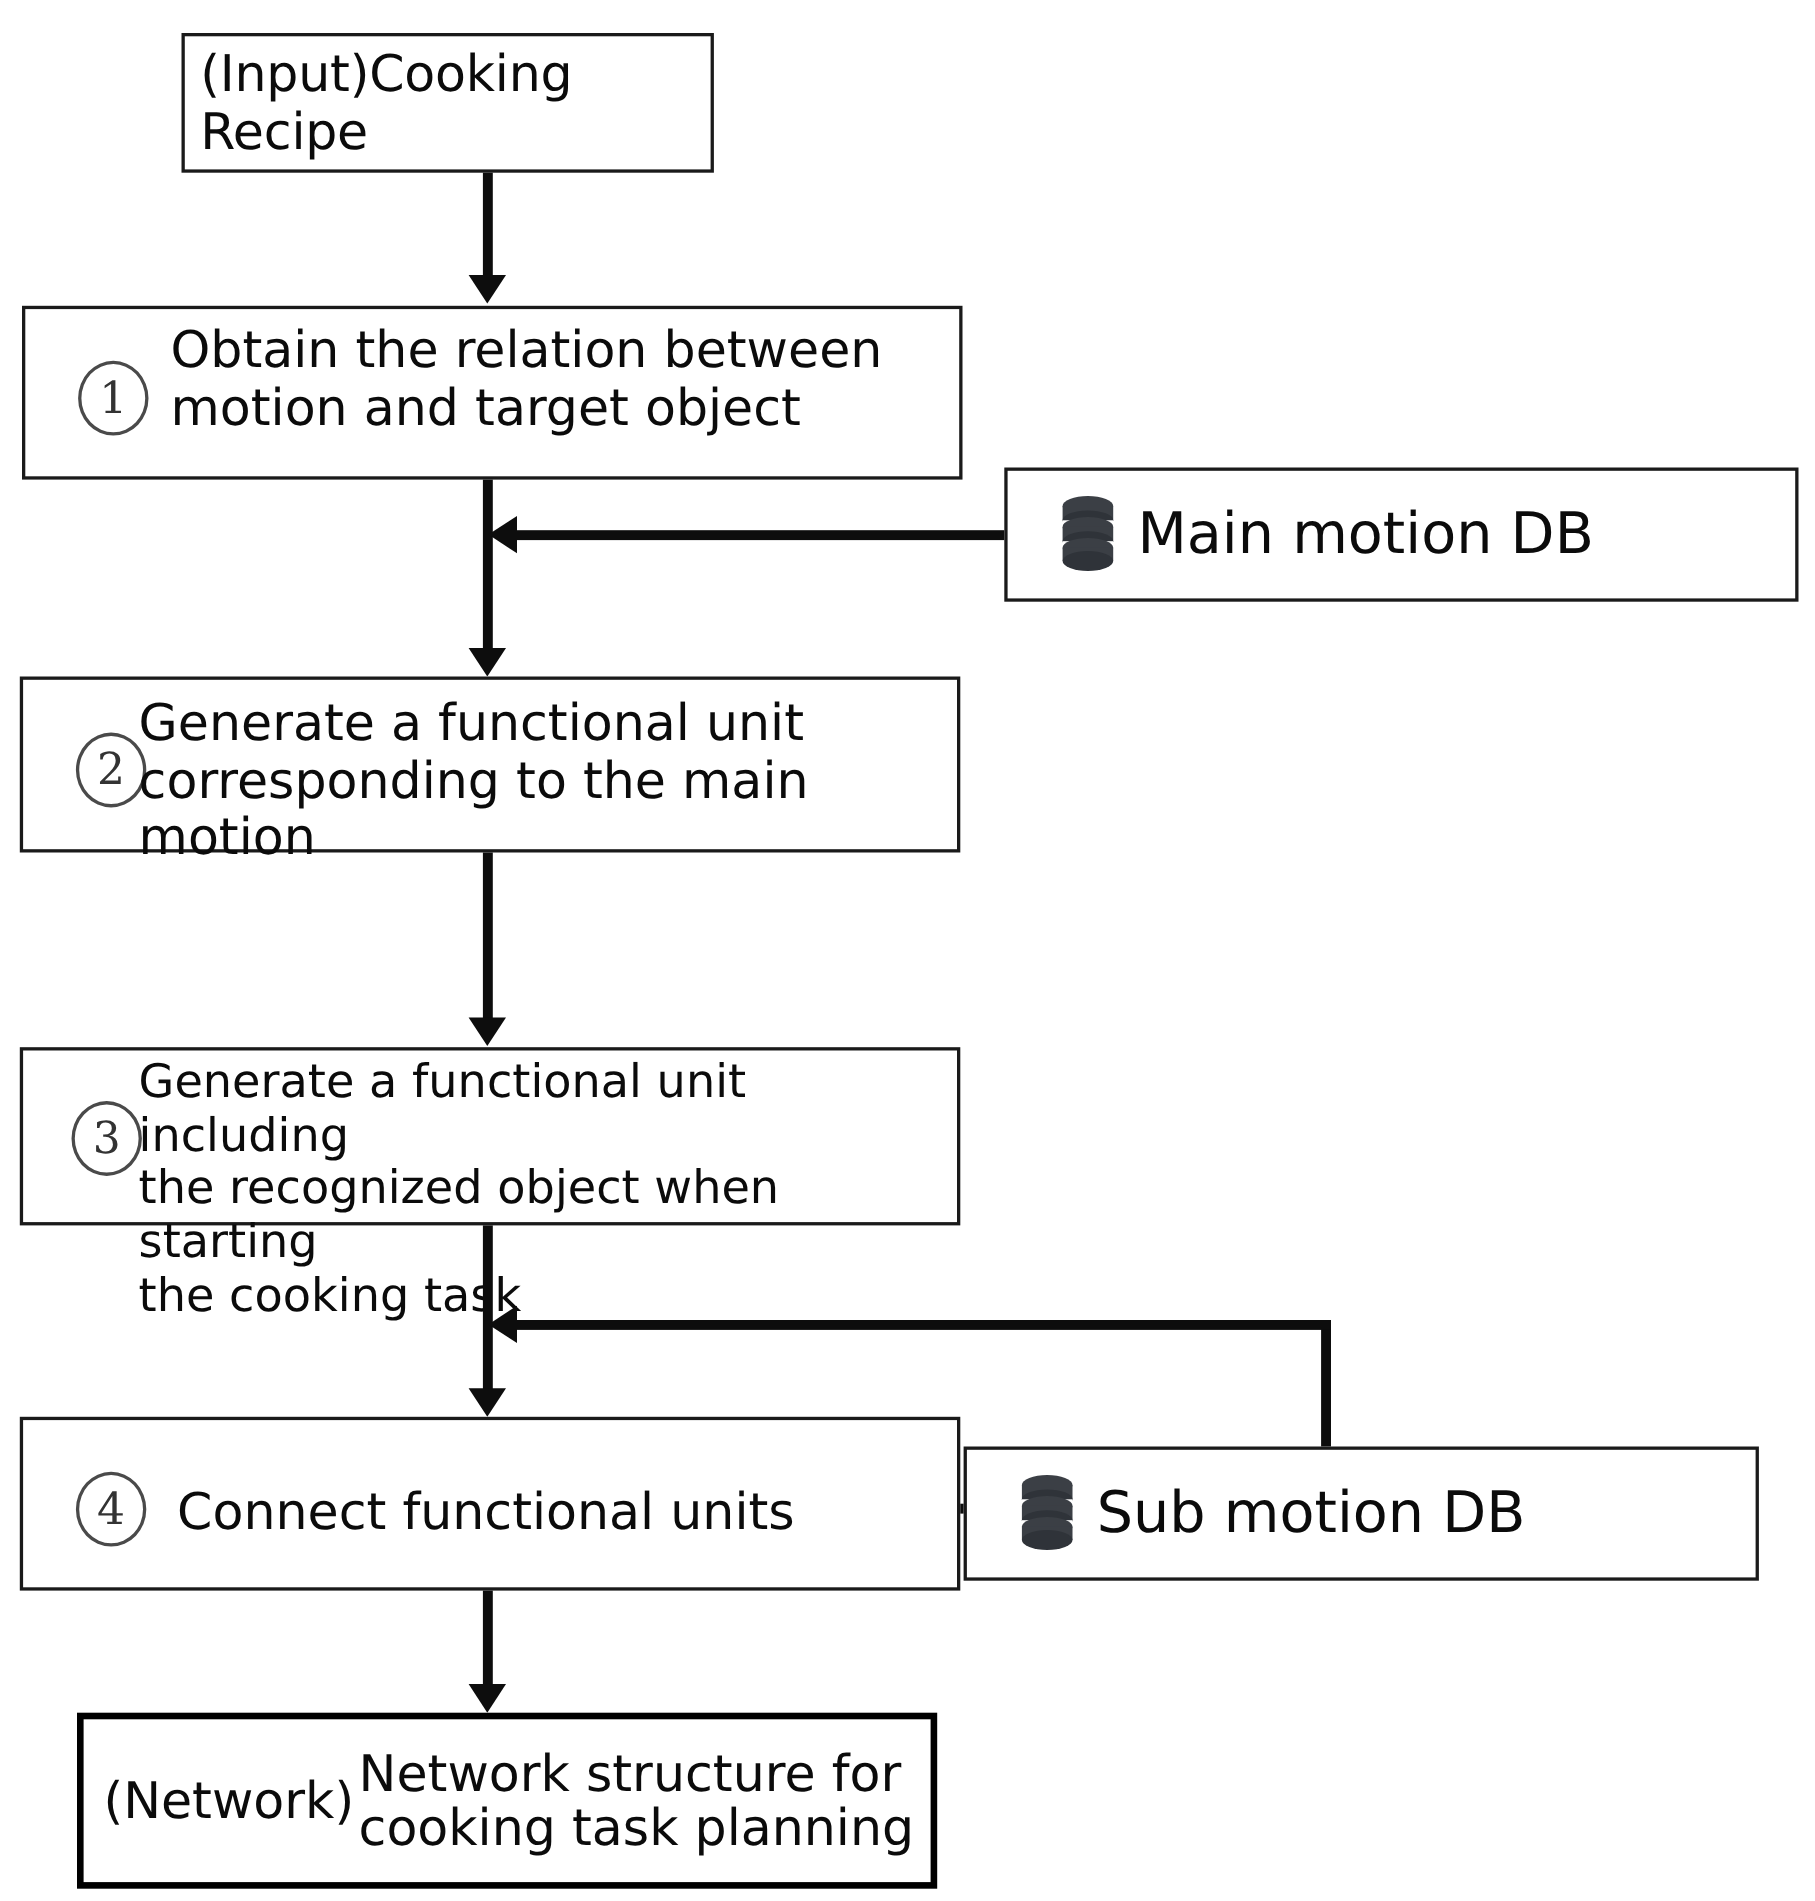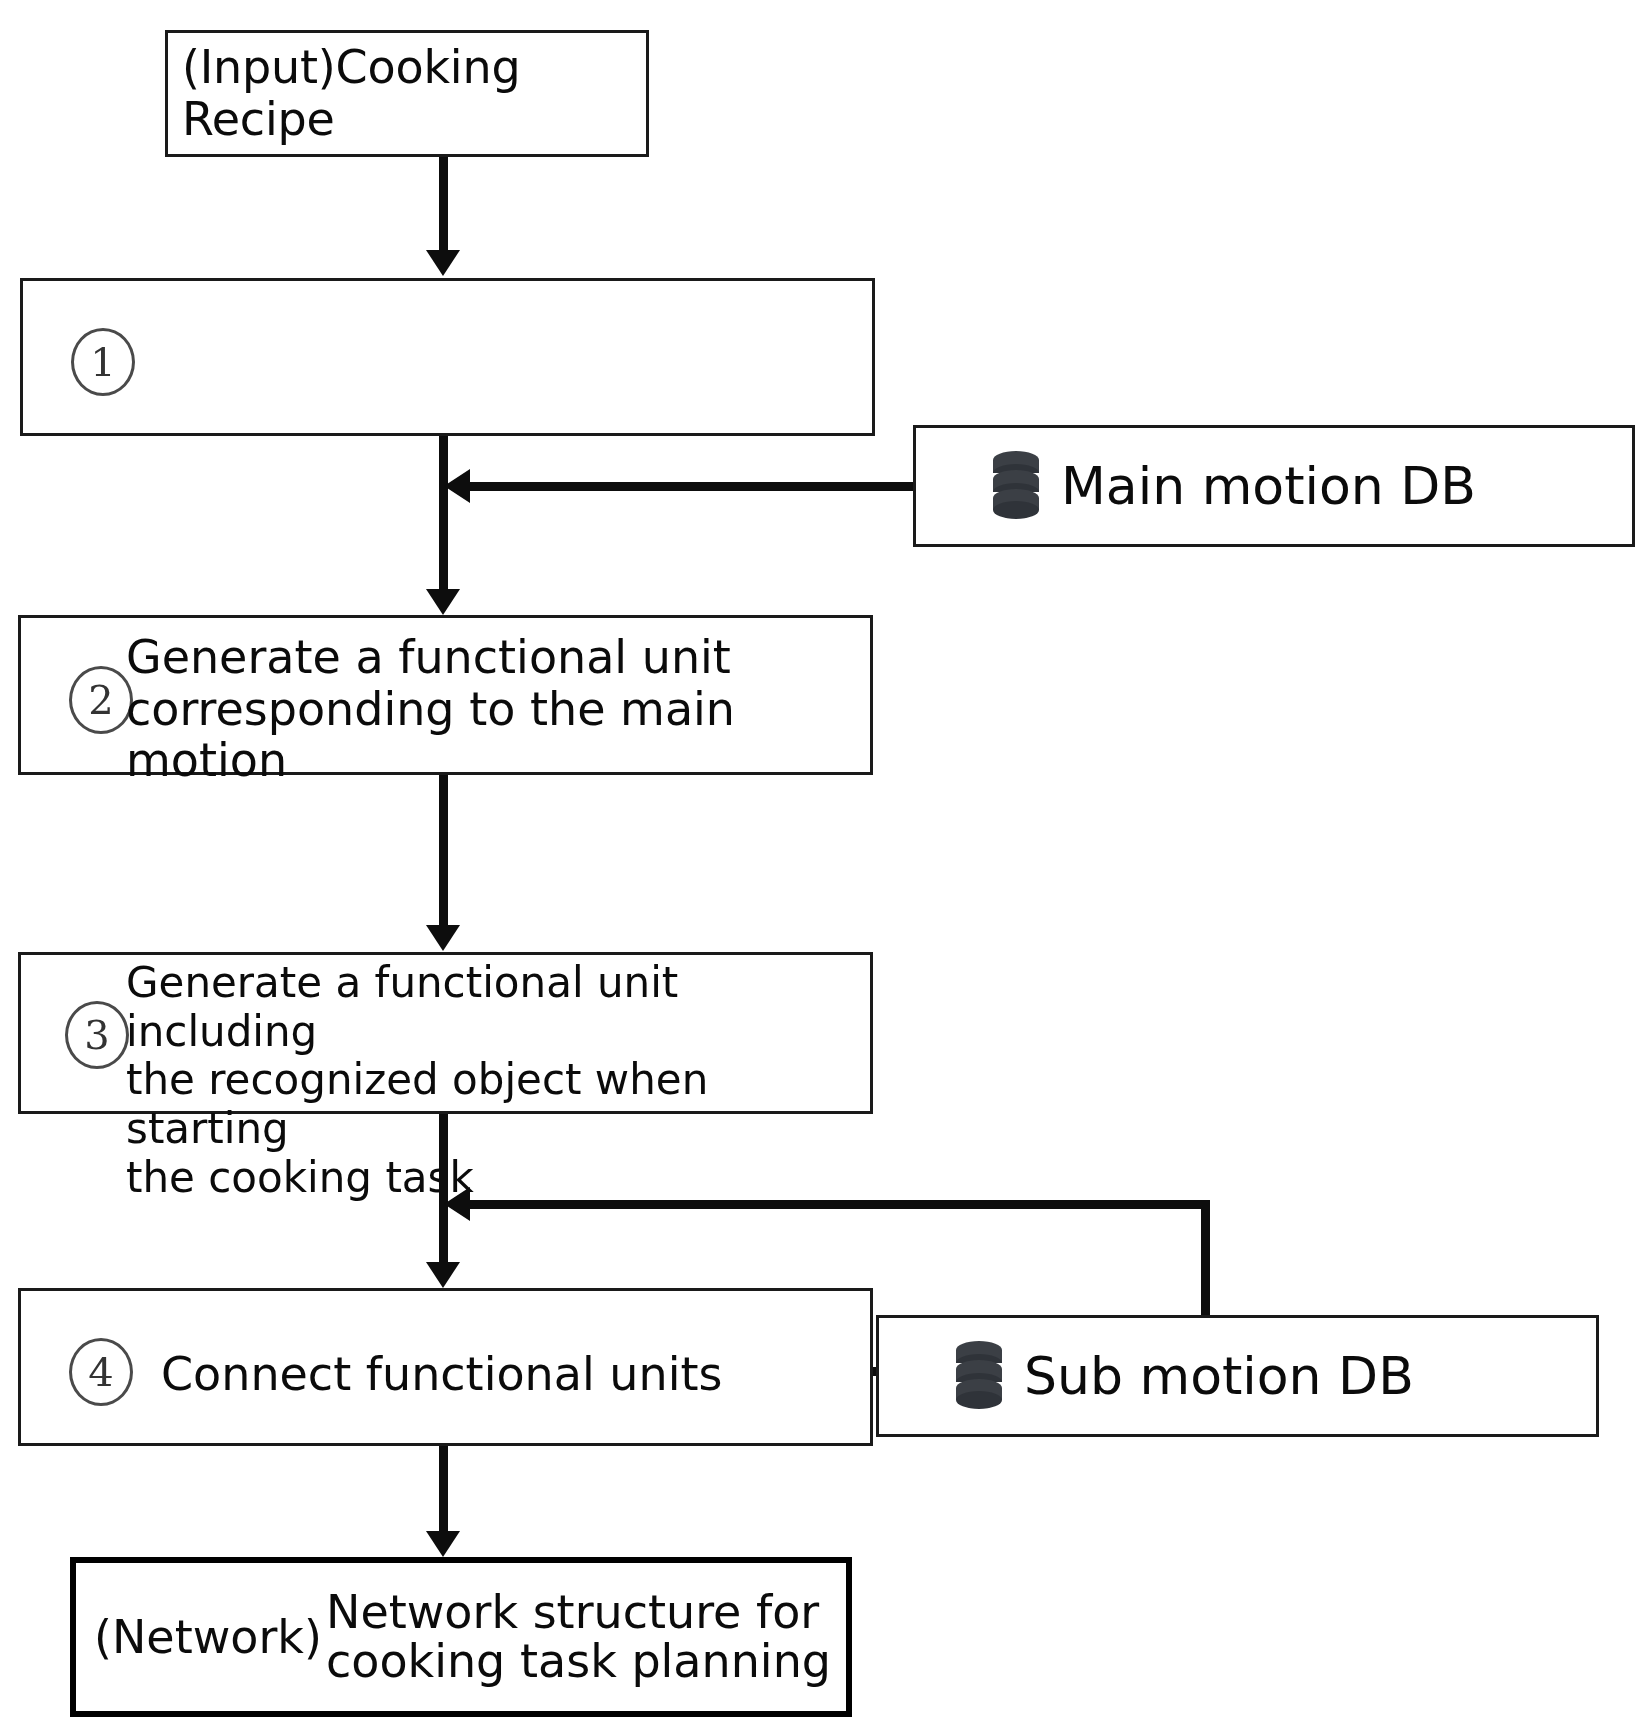--- a/index.html
+++ b/index.html
@@ -110,21 +110,21 @@
   #step4-num { left: 48px; top: 47px; }
   #step4-body { left: 140px; top: 42px; font-size: 46px; margin-top: 16px; }
 
   
   #box-maindb { left: 913px; top: 425px; width: 722px; height: 122px; }
   #box-subdb  { left: 876px; top: 1315px; width: 723px; height: 122px; }
   .db-row {
     display: flex;
     align-items: center;
     width: 100%;
-    padding-left: 73px;
+    padding-left: 46px;
     box-sizing: border-box;
   }
   .db-label {
     font-size: 52px;
     color: #0b0b0b;
     margin-left: 18px;
     white-space: nowrap;
   }
   .db-icon { flex: 0 0 auto; }
 
@@ -165,20 +165,22 @@
   <div class="box" id="box-input">
     <div class="box-text">(Input)Cooking Recipe</div>
   </div>
 
   <div class="conn vline" style="left:439px; top:157px; height:95px;"></div>
   <div class="arrow-down" style="left:426px; top:250px;"></div>
 
   <div class="box" id="box-step1">
     <div class="step-inner">
       <div class="step-num" id="step1-num">1</div>
+      <div class="step-body" id="step1-body">Obtain the relation between
+motion and target object</div>
     </div>
   </div>
 
   <div class="conn vline" style="left:439px; top:436px; height:155px;"></div>
   <div class="arrow-down" style="left:426px; top:589px;"></div>
 
   <div class="conn hline" style="left:470px; top:482px; width:446px;"></div>
   <div class="arrow-left" style="left:444px; top:469px;"></div>
 
   <div class="box" id="box-maindb">

